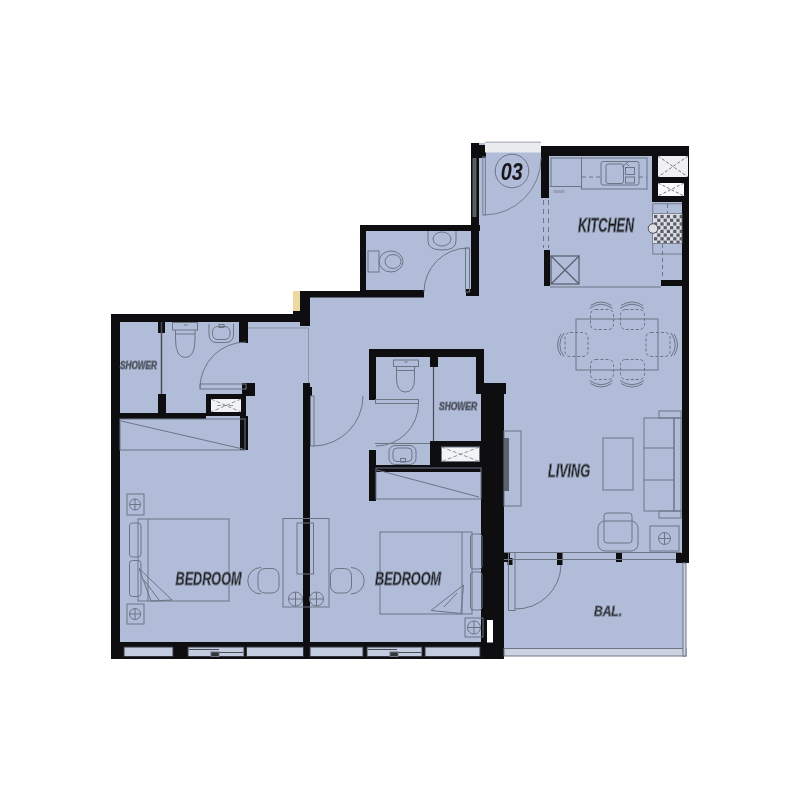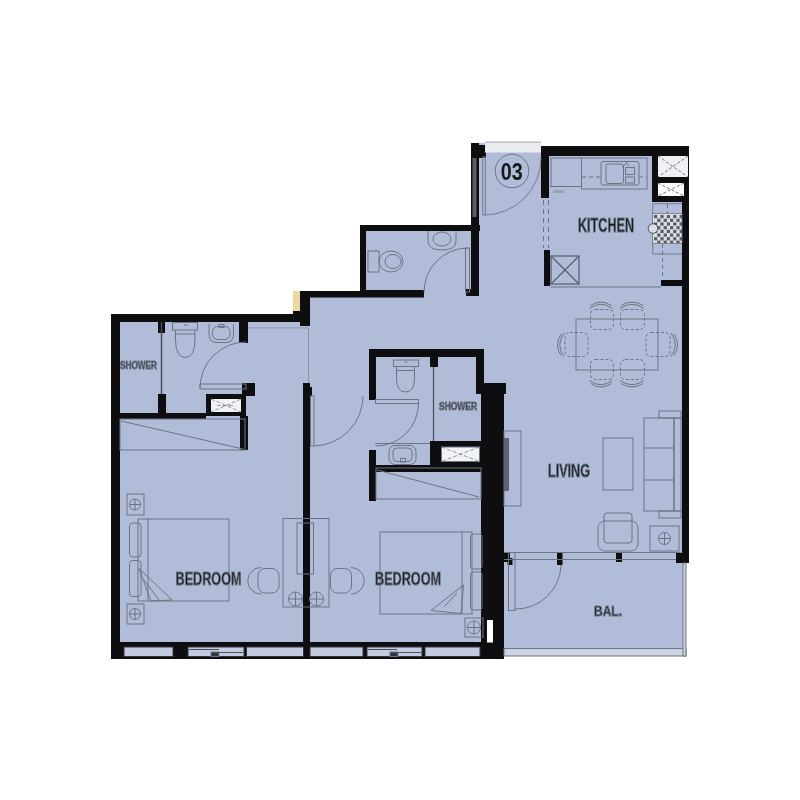--- a/index.html
+++ b/index.html
@@ -1,16 +1,16 @@
 <!DOCTYPE html>
 <html><head>
 <meta charset="utf-8">
 <style>
   html,body{margin:0;padding:0;background:#ffffff;}
-  .page{width:800px;height:800px;position:relative;font-family:"Liberation Sans",sans-serif;}
+  .page{width:800px;height:800px;position:relative;font-family:"Liberation Sans",sans-serif;font-style:italic;}
   svg{position:absolute;left:0;top:0;}
   text{font-family:"Liberation Sans",sans-serif;font-weight:bold;fill:#17181b;}
 </style>
 </head>
 <body>
 <div class="page">
 <svg width="800" height="800" viewBox="0 0 800 800">
 
 <rect x="0" y="0" width="800" height="800" fill="#ffffff"></rect>
 

